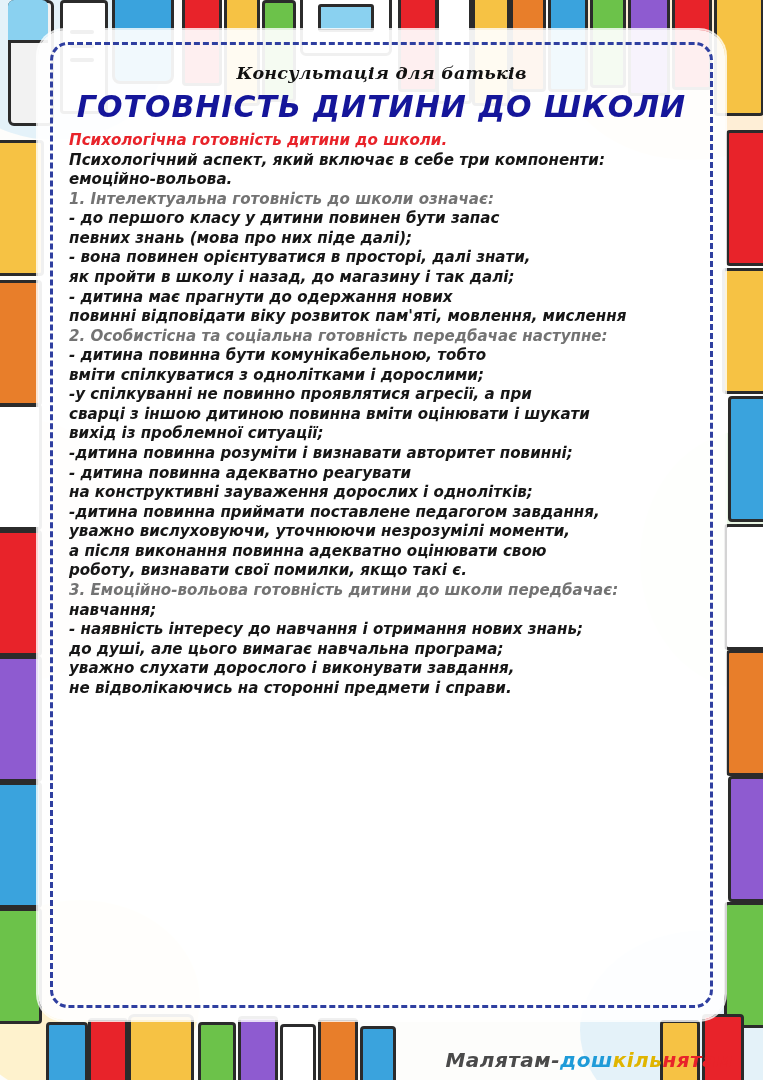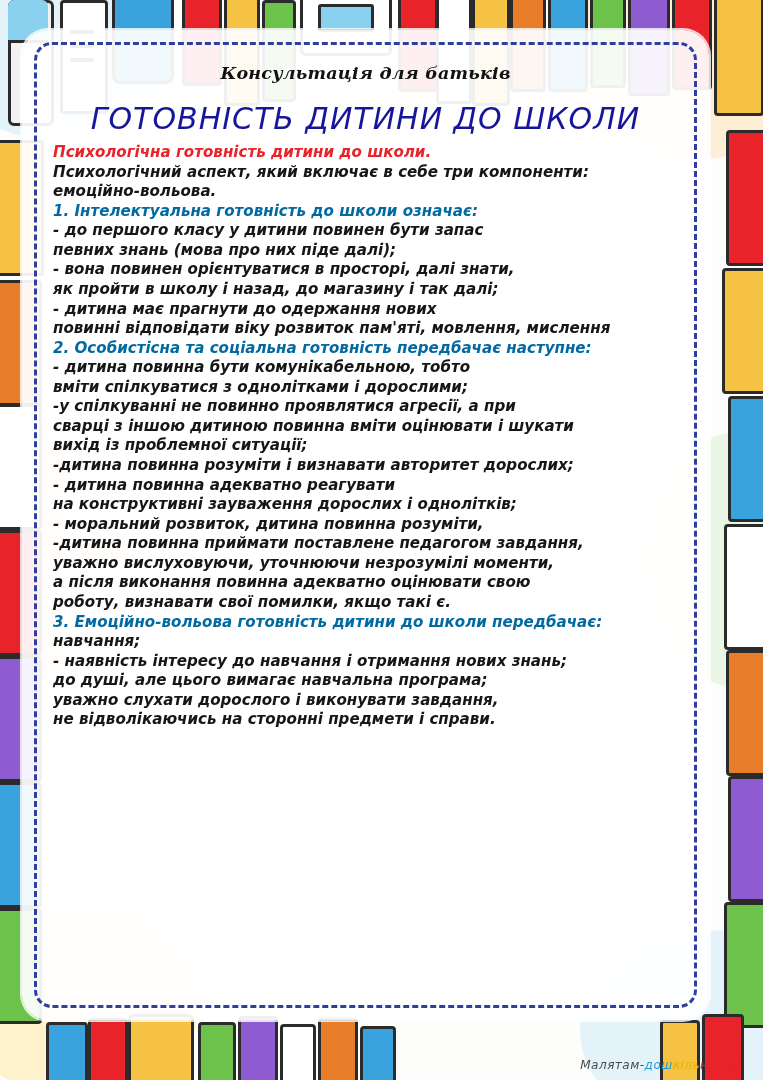--- a/index.html
+++ b/index.html
@@ -34,21 +34,21 @@
     opacity: .55;
   }
   .rect {
     position: absolute;
     border-radius: 4px;
   }
 
   
   .card {
     position: absolute;
-    left: 22px;
+    left: 38px;
     top: 30px;
     width: 687px;
     height: 990px;
     background: rgba(255,255,255,.93);
     border-radius: 26px;
     box-shadow: 0 0 0 2px rgba(255,255,255,.8);
   }
   .card-inner {
     position: absolute;
     left: 12px;
@@ -67,57 +67,57 @@
     font-family: "DejaVu Serif", serif;
     font-style: italic;
     font-weight: bold;
     font-size: 17.5px;
     color: #111111;
     letter-spacing: .2px;
   }
   .title {
     text-align: center;
     font-family: "DejaVu Sans", sans-serif;
-    font-weight: normal;
+    font-weight: bold;
     font-style: italic;
     font-size: 30px;
     line-height: 1.1;
     color: #15169a;
-    margin-top: 19px;
+    margin-top: 7px;
     letter-spacing: 1px;
   }
 
   .body-text {
     margin-top: 8px;
     text-align: left;
     font-family: "DejaVu Sans", sans-serif;
     font-style: italic;
     font-weight: bold;
     font-size: 15.1px;
     line-height: 1.23;
     color: #161616;
   }
   .p {
     margin: 0 0 1px 0;
   }
   .red {
     color: #e8232a;
   }
   .green {
-    color: #0369a1;
+    color: #737373;
   }
 
   .watermark {
     position: absolute;
-    right: 22px;
+    right: 30px;
     bottom: 8px;
     font-family: "DejaVu Sans", sans-serif;
     font-style: italic;
-    font-weight: normal;
-    font-size: 12px;
+    font-weight: bold;
+    font-size: 20px;
     color: #4a4a4a;
     letter-spacing: .5px;
   }
   .watermark .accent1 { color: #1f9bd8; }
   .watermark .accent2 { color: #e0b500; }
   .watermark .accent3 { color: #e8232a; }
 </style>
 </head>
 <body>
 
@@ -205,24 +205,23 @@
         <div class="p">як пройти в школу і назад, до магазину і так далі;</div>
         <div class="p">- дитина має прагнути до одержання нових</div>
         <div class="p">повинні відповідати віку розвиток пам'яті, мовлення, мислення</div>
 
         <div class="p green">2. Особистісна та соціальна готовність передбачає наступне:</div>
         <div class="p">- дитина повинна бути комунікабельною, тобто</div>
         <div class="p">вміти спілкуватися з однолітками і дорослими;</div>
         <div class="p">-у спілкуванні не повинно проявлятися агресії, а при</div>
         <div class="p">сварці з іншою дитиною повинна вміти оцінювати і шукати</div>
         <div class="p">вихід із проблемної ситуації;</div>
-        <div class="p">-дитина повинна розуміти і визнавати авторитет дорослих;</div>
+        <div class="p">-дитина повинна розуміти і визнавати авторитет повинні;</div>
         <div class="p">- дитина повинна адекватно реагувати</div>
         <div class="p">на конструктивні зауваження дорослих і однолітків;</div>
-        <div class="p">- моральний розвиток, дитина повинна розуміти,</div>
         <div class="p">-дитина повинна приймати поставлене педагогом завдання,</div>
         <div class="p">уважно вислуховуючи, уточнюючи незрозумілі моменти,</div>
         <div class="p">а після виконання  повинна адекватно оцінювати свою</div>
         <div class="p">роботу, визнавати свої помилки, якщо такі є.</div>
 
         <div class="p green">3. Емоційно-вольова готовність дитини до школи передбачає:</div>
         <div class="p">навчання;</div>
         <div class="p">- наявність інтересу до навчання і отримання нових знань;</div>
         <div class="p">до душі, але цього вимагає навчальна програма;</div>
         <div class="p">уважно слухати дорослого і виконувати завдання,</div>

